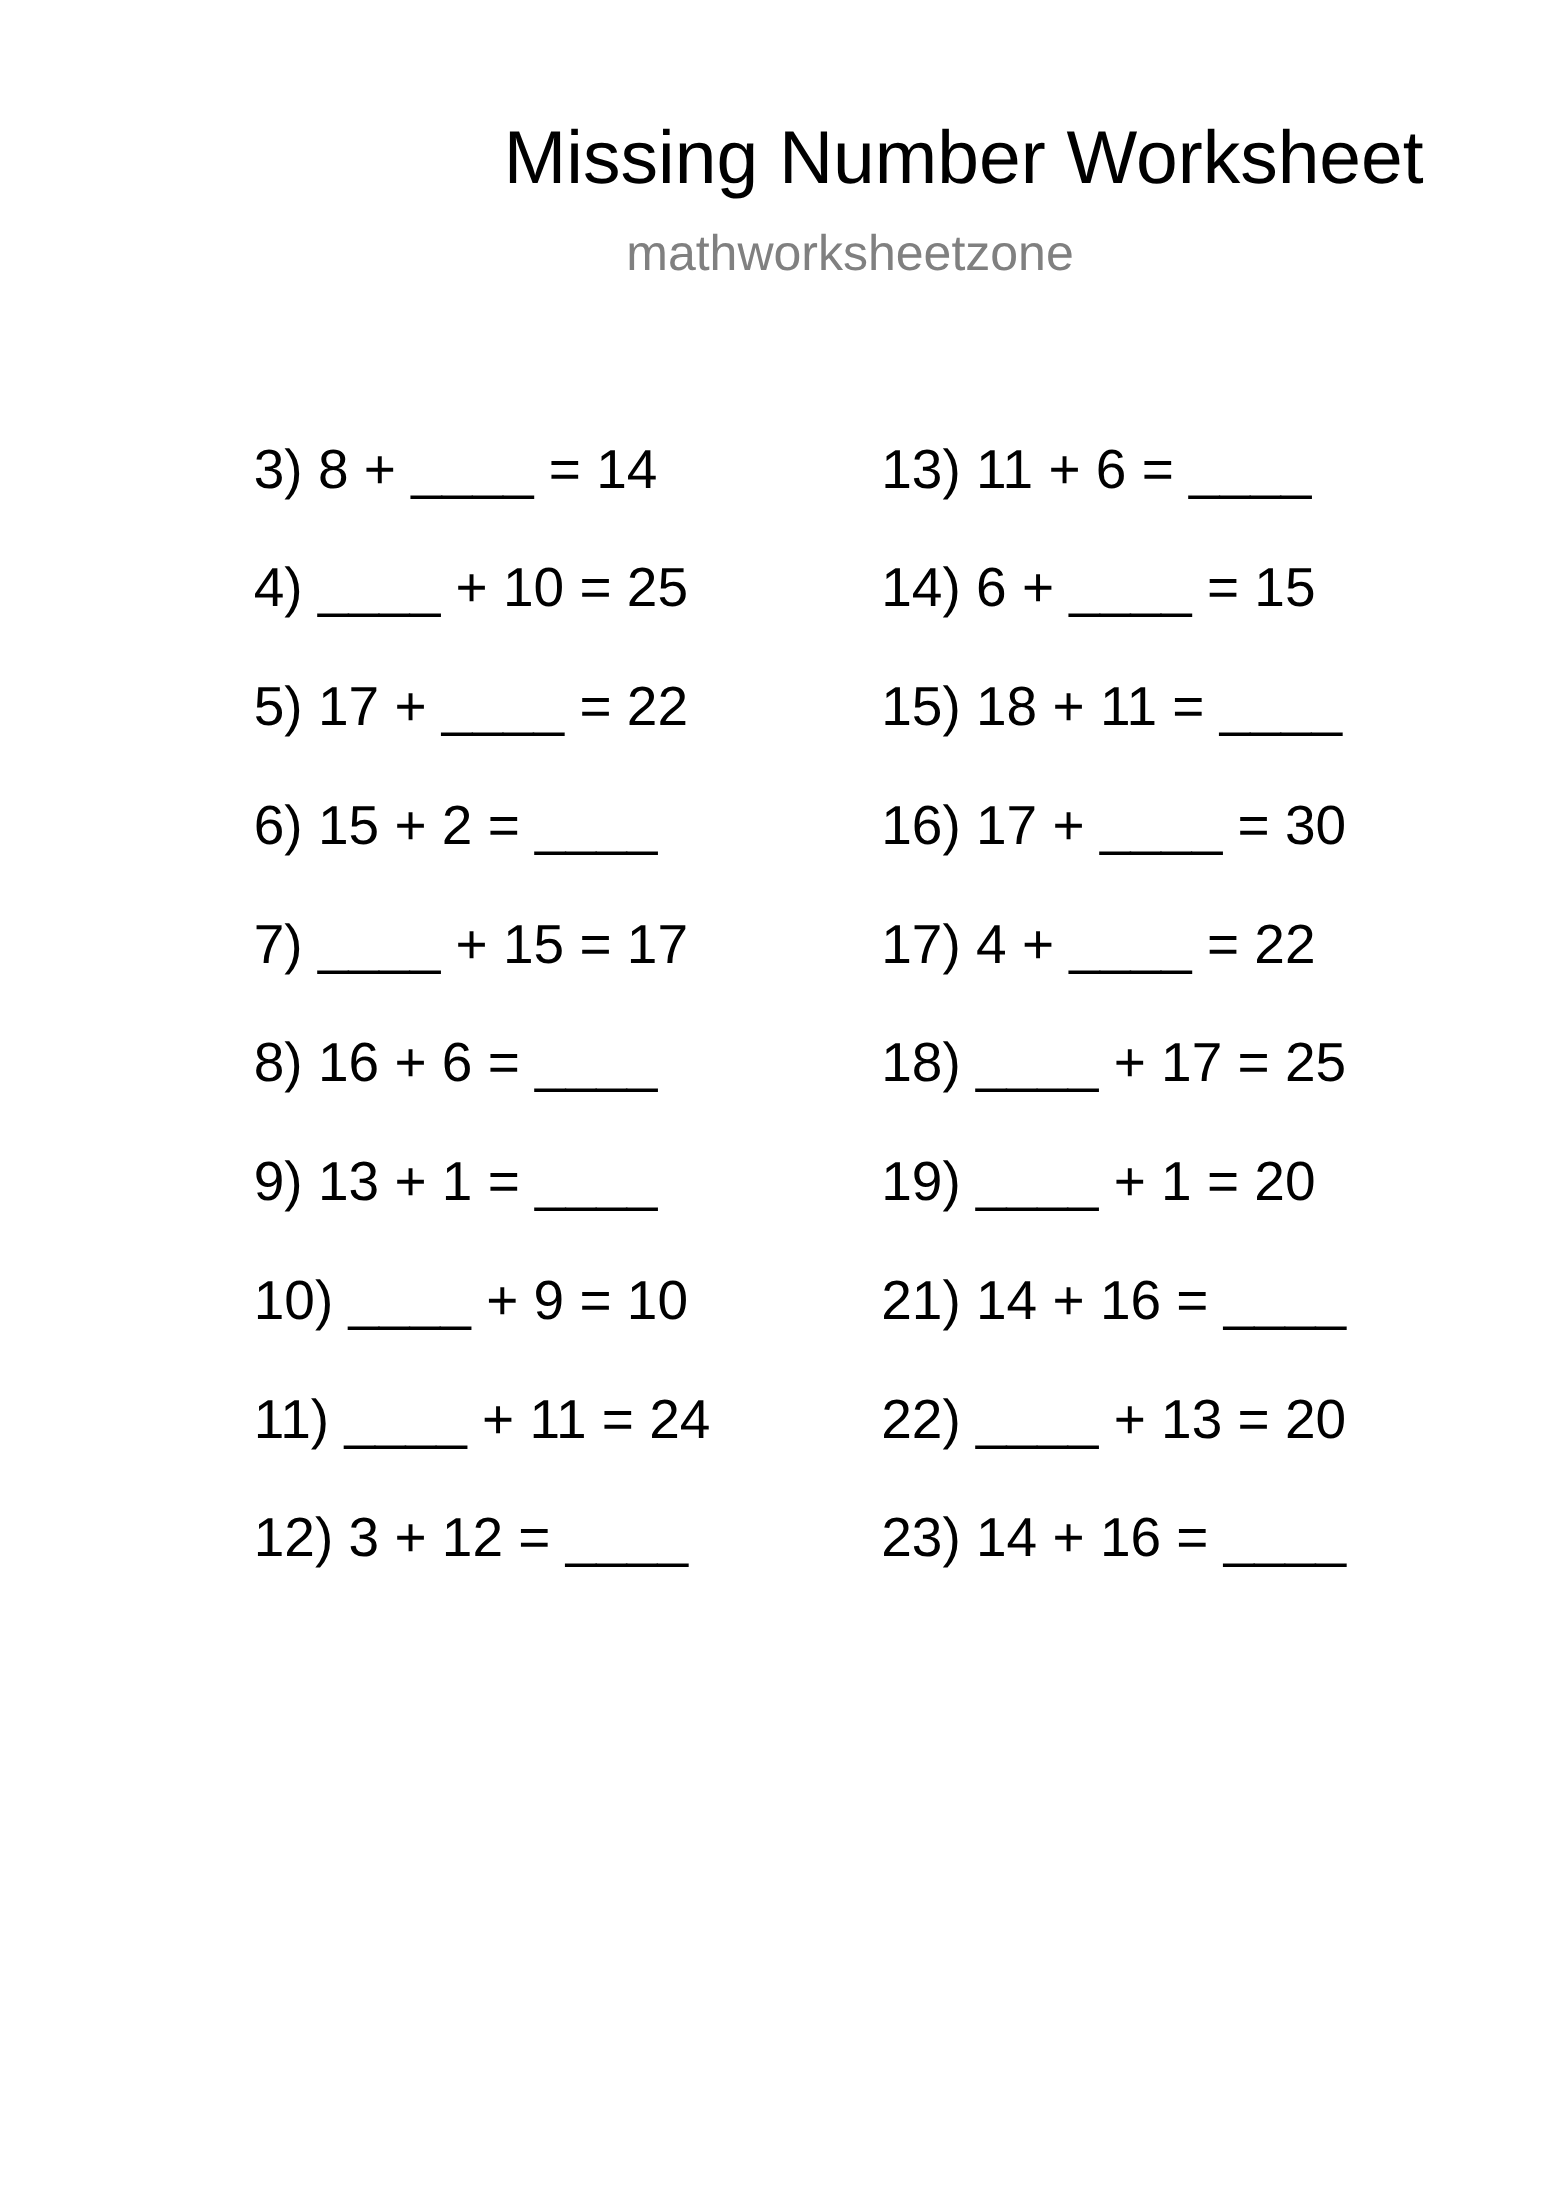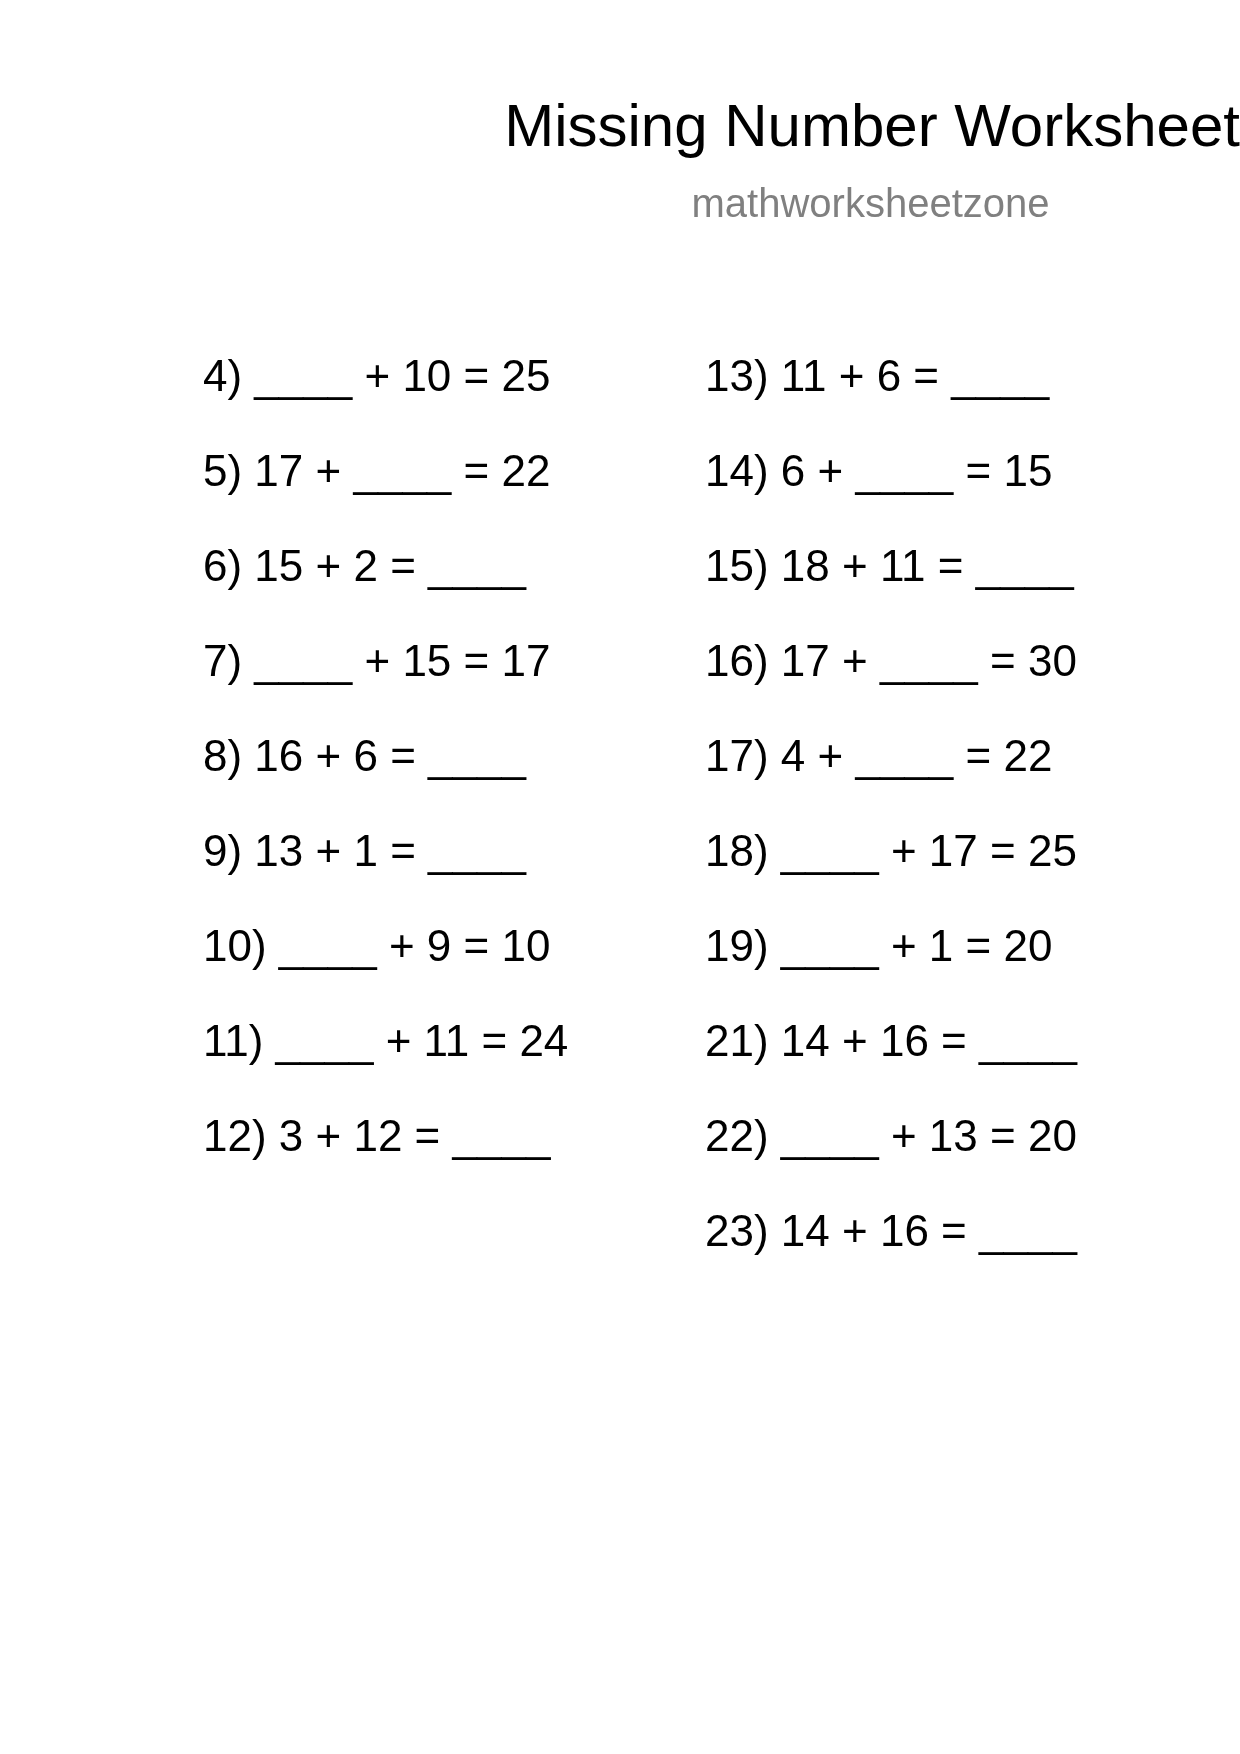--- a/index.html
+++ b/index.html
@@ -20,40 +20,39 @@
       left: 0; top: 0;
       width: 1240px;
       height: 1754px;
       background: #ffffff;
     }
     .title {
       position: absolute;
       left: 0;
       width: 1240px;
       top: 96px;
-      text-align: right;
+      text-align: center;
       padding-left: 302px;
       box-sizing: border-box;
       font-size: 60px;
       line-height: 60px;
       white-space: nowrap;
       color: #000000;
     }
     .subtitle {
       position: absolute;
       left: 0;
       width: 1240px;
       top: 183px;
       padding-left: 501px;
       box-sizing: border-box;
       font-size: 40px;
       line-height: 40px;
       white-space: nowrap;
       color: #808080;
-      text-align: center;
     }
     .column {
       position: absolute;
       top: 354px;
     }
     .col-left { left: 203px; }
     .col-right { left: 705px; }
     .problem {
       height: 95px;
       font-size: 44px;
@@ -63,20 +62,21 @@
     }
   </style>
 </head>
 <body>
 
 <div class="page">
   <div class="title">Missing Number Worksheet</div>
   <div class="subtitle">mathworksheetzone</div>
 
   <div class="column col-left">
+    <div class="problem">3) 8 + ____ = 14</div>
     <div class="problem">4) ____ + 10 = 25</div>
     <div class="problem">5) 17 + ____ = 22</div>
     <div class="problem">6) 15 + 2 = ____</div>
     <div class="problem">7) ____ + 15 = 17</div>
     <div class="problem">8) 16 + 6 = ____</div>
     <div class="problem">9) 13 + 1 = ____</div>
     <div class="problem">10) ____ + 9 = 10</div>
     <div class="problem">11) ____ + 11 = 24</div>
     <div class="problem">12) 3 + 12 = ____</div>
   </div>

